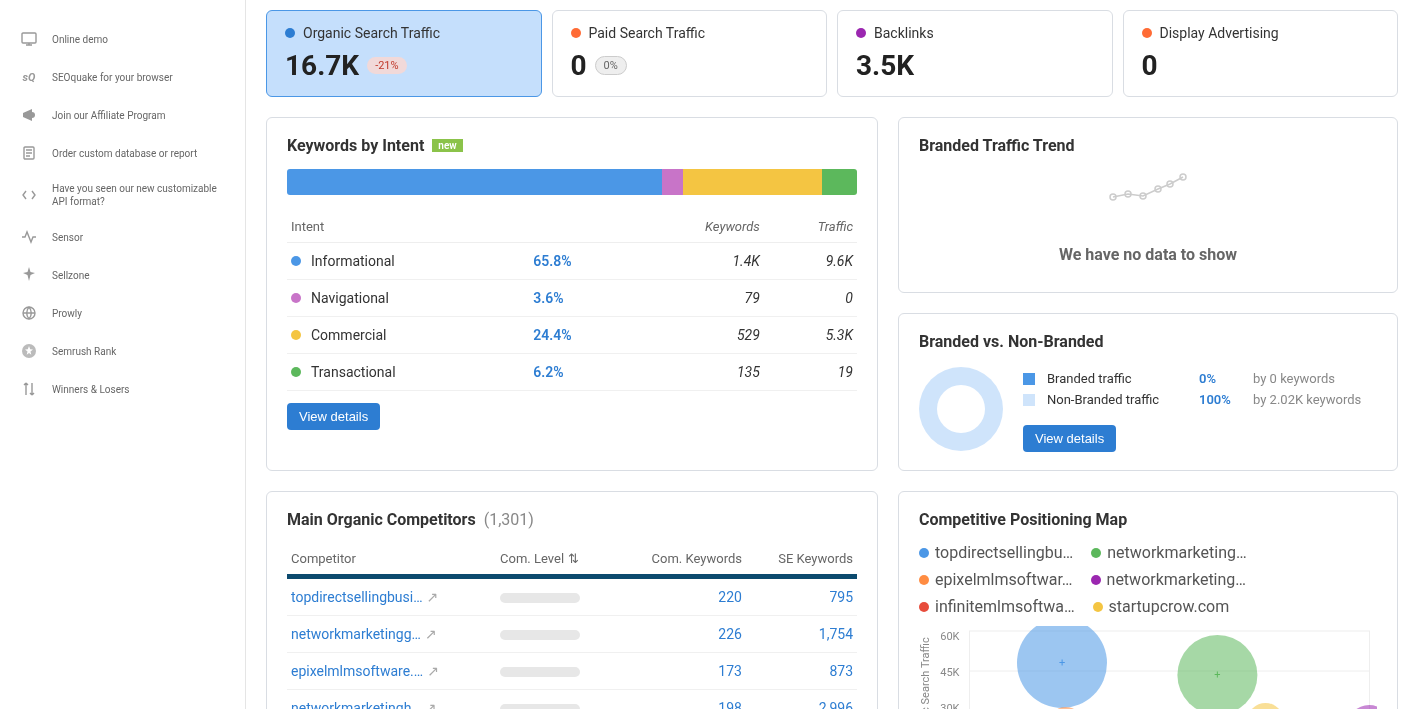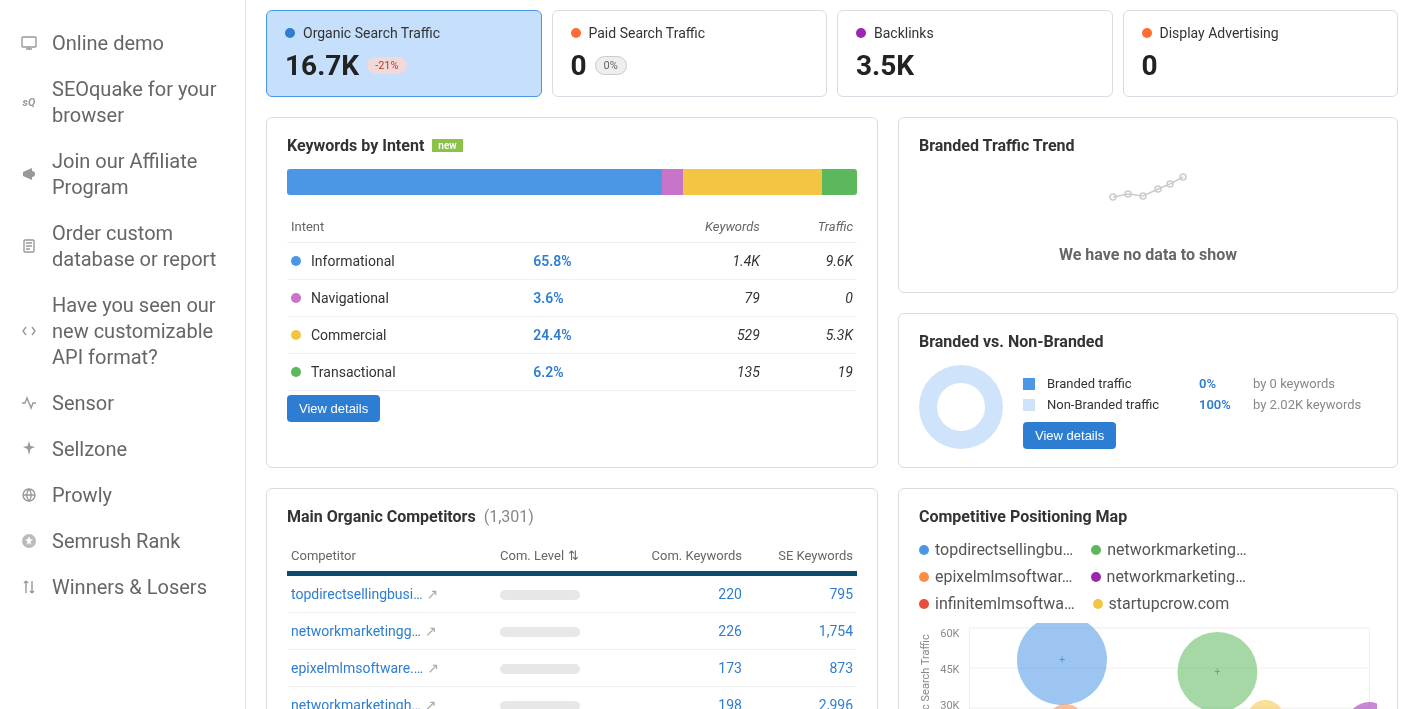--- a/index.html
+++ b/index.html
@@ -1,20 +1,20 @@
 <!DOCTYPE html>
 <html><head>
 <meta charset="utf-8">
 <style>
 * { box-sizing: border-box; margin: 0; padding: 0; }
 body { font-family: -apple-system, BlinkMacSystemFont, "Segoe UI", Roboto, Arial, sans-serif; background: #fff; color: #333; font-size: 14px; display: flex; }
 .sidebar { width: 246px; border-right: 1px solid #e5e5e5; padding: 20px 0; }
 .sidebar-item { display: flex; align-items: center; padding: 10px 20px; color: #666; cursor: pointer; gap: 14px; }
 .sidebar-icon { width: 18px; height: 18px; display: flex; align-items: center; justify-content: center; flex-shrink: 0; color: #999; }
-.sidebar-label { font-size: 20px; line-height: 1.3; }
+.sidebar-label { font-size: 10px; line-height: 1.3; }
 .main { flex: 1; padding: 0 20px 20px 20px; }
 .cards-row { display: flex; gap: 10px; margin-top: 10px; }
 .metric-card { flex: 1; border: 1px solid #d9dde3; border-radius: 6px; padding: 14px 18px; cursor: pointer; background: #fff; }
 .metric-card.active { background: #c5dffc; border-color: #4b97e6; }
 .metric-title { display: flex; align-items: center; gap: 8px; font-size: 14px; color: #333; margin-bottom: 8px; }
 .dot { width: 10px; height: 10px; border-radius: 50%; display: inline-block; flex-shrink:0; }
 .metric-value { font-size: 28px; font-weight: 700; color: #222; display: inline-block; vertical-align: middle;}
 .metric-delta { display: inline-block; background:#f1d9d9; color:#c0392b; font-size:11px; padding:2px 8px; border-radius:10px; margin-left:8px; vertical-align: middle;}
 .metric-delta.gray { background:#eee; border:1px solid #ccc; color:#666; }
 .panels-row { display: flex; gap: 20px; margin-top: 20px; }
@@ -25,21 +25,21 @@
 .panel-count { color:#888; font-weight:400; }
 .badge-new { background:#8bc34a; color:#fff; font-size:10px; padding:1px 6px; border-radius:0; font-weight:600;}
 .intent-bar { display:flex; height:26px; width:100%; border-radius:3px; overflow:hidden; margin-bottom:16px; }
 .intent-seg { height:100%; }
 .intent-table { width:100%; border-collapse:collapse; }
 .intent-table th { text-align:left; font-weight:400; color:#666; font-size:13px; padding:8px 4px; border-bottom:1px solid #eee;}
 .intent-table th.r, .intent-table td.r { text-align:right;font-style:italic; }
 .intent-table td { padding:10px 4px; border-bottom:1px solid #f0f0f0; font-size:14px;}
 .intent-name { display:flex; align-items:center; gap:10px; }
 .intent-pct { color:#2d7dd2; font-weight:600; }
-.btn { background:#2d7dd2; color:#fff; border:none; padding:6px 12px; border-radius:4px; font-size:13px; cursor:pointer; margin-top:4px;}
+.btn { background:#2d7dd2; color:#fff; border:none; padding:6px 12px; border-radius:4px; font-size:13px; cursor:pointer; margin-top:12px;}
 .nodata { text-align:center; padding:30px 0 10px; color:#666; font-weight:700; font-size:16px;}
 .nodata-art { display:flex; justify-content:center; margin-bottom:10px;}
 .donut{width:84px;height:84px;border-radius:50%;background:conic-gradient(#cfe4fb 0 100%);position:relative;flex-shrink:0;}
 .donut::after{content:"";position:absolute;inset:18px;background:#fff;border-radius:50%;}
 .brand-row{display:flex;align-items:center;gap:12px;font-size:13px;margin:6px 0;}
 .brand-sq{width:12px;height:12px;display:inline-block;}
 .brand-meta{color:#888;}
 .brand-pct{color:#2d7dd2;font-weight:600;width:42px;text-align:left;}
 .comp-table{width:100%;border-collapse:collapse;}
 .comp-table th{font-weight:400;color:#666;font-size:13px;text-align:left;padding:8px 4px;border-bottom:5px solid #0c4a6e;}
@@ -47,21 +47,21 @@
 .comp-table td{padding:10px 4px;border-bottom:1px solid #f0f0f0;font-size:14px;}
 .comp-name{color:#2d7dd2;cursor:pointer;}
 .ext-icon{color:#aaa;margin-left:4px;}
 .progress{width:80px;height:10px;background:#e7e7e7;border-radius:5px;display:inline-block;overflow:hidden;vertical-align:middle;}
 .progress-fill{height:100%;background:#4b97e6;border-radius:5px;}
 .num-link{color:#2d7dd2;cursor:pointer;}
 .legend{display:flex;flex-wrap:wrap;gap:8px 18px;font-size:16px;color:#555;margin-bottom:10px;}
 .legend-item{display:flex;align-items:center;gap:6px;min-width:140px;}
 .chart-svg{width:100%;height:130px;}
 .sort-icon{margin-left:4px;}
-.brand-flex{display:flex;gap:20px;align-items:flex-end;}
+.brand-flex{display:flex;gap:20px;align-items:center;}
 .brand-content{flex:1;}
 </style>
 </head>
 <body>
 
 <div class="sidebar">
   <div class="sidebar-item">
     <span class="sidebar-icon">
         <svg width="16" height="16" viewBox="0 0 16 16" fill="none" stroke="currentColor" stroke-width="1.4">
           <rect x="1" y="2" width="14" height="10" rx="1"></rect>

